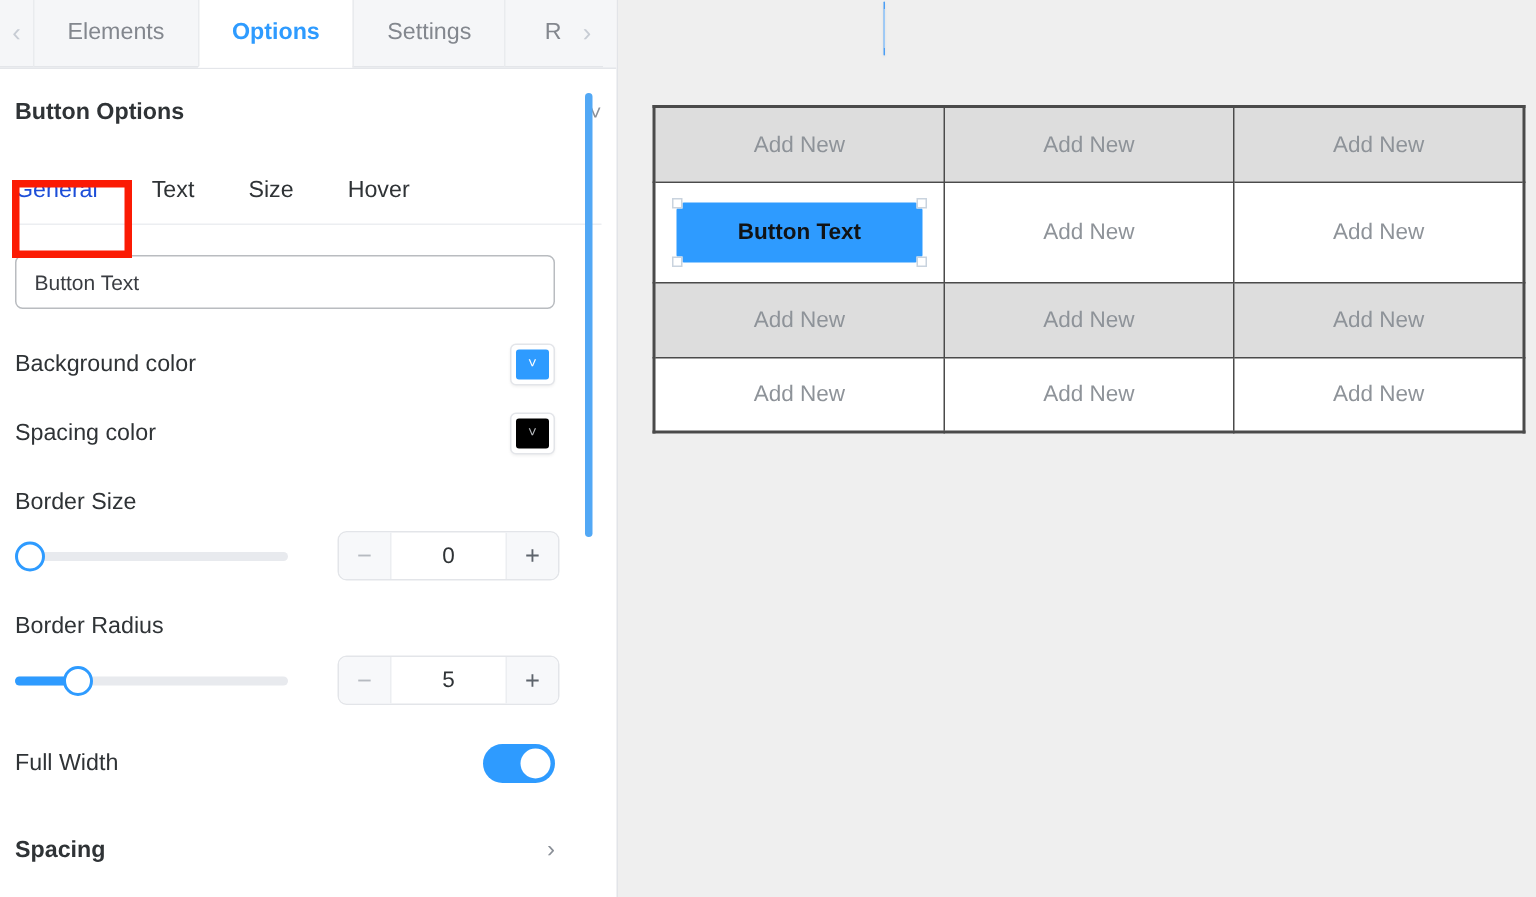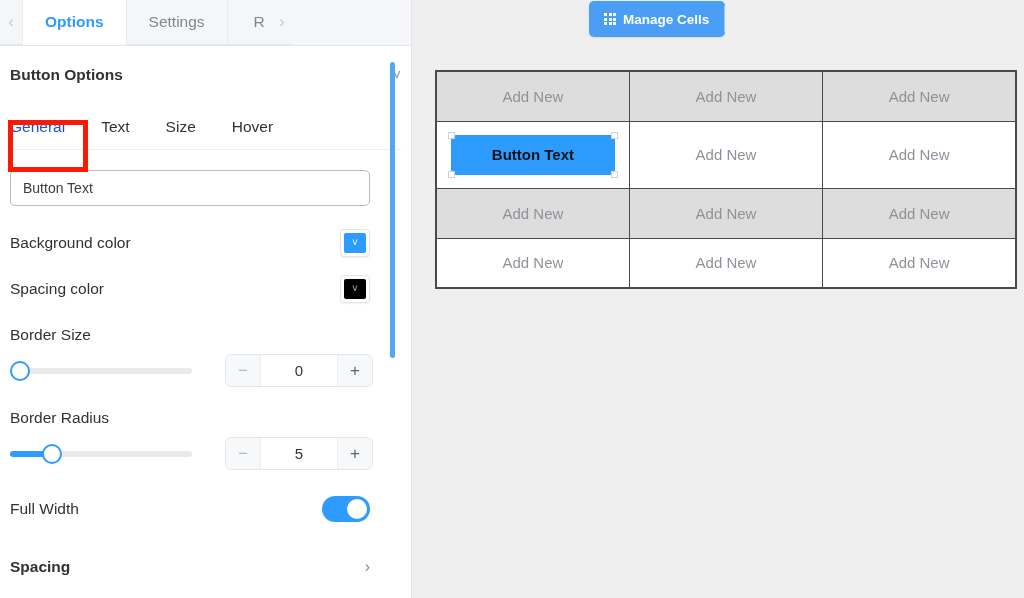--- a/index.html
+++ b/index.html
@@ -225,20 +225,23 @@
 </style>
 </head>
 <body>
 
 <div id="app">
 
   <div class="panel">
 
     <div class="tabbar">
       <div class="tab-arrow">‹</div>
+      <div class="tab">
+          <span>Elements</span>
+        </div>
       <div class="tab active">
           <span>Options</span>
         </div>
       <div class="tab">
           <span>Settings</span>
         </div>
       <div class="tab truncated">
           <span>R</span>
         </div>
       <div class="tab-arrow">›</div>
@@ -317,34 +320,20 @@
       
     </div>
 
     <div class="scrollbar"></div>
     <div class="redbox" style="border-color: rgb(251, 27, 4);"></div>
   </div>
 
   <div class="canvas">
 
     <div class="toolbar">
-      <div class="tool-btn">
-        <span class="grid-icon">
-            <i></i>
-            <i></i>
-            <i></i>
-            <i></i>
-            <i></i>
-            <i></i>
-            <i></i>
-            <i></i>
-            <i></i>
-          </span>
-        <span>Manage Cells</span>
-      </div>
       <div class="tool-sep"></div>
     </div>
 
     <table class="tbl">
       <tbody>
         <tr class="gray">
           <td>Add New</td>
           <td>Add New</td>
           <td>Add New</td>
         </tr>

